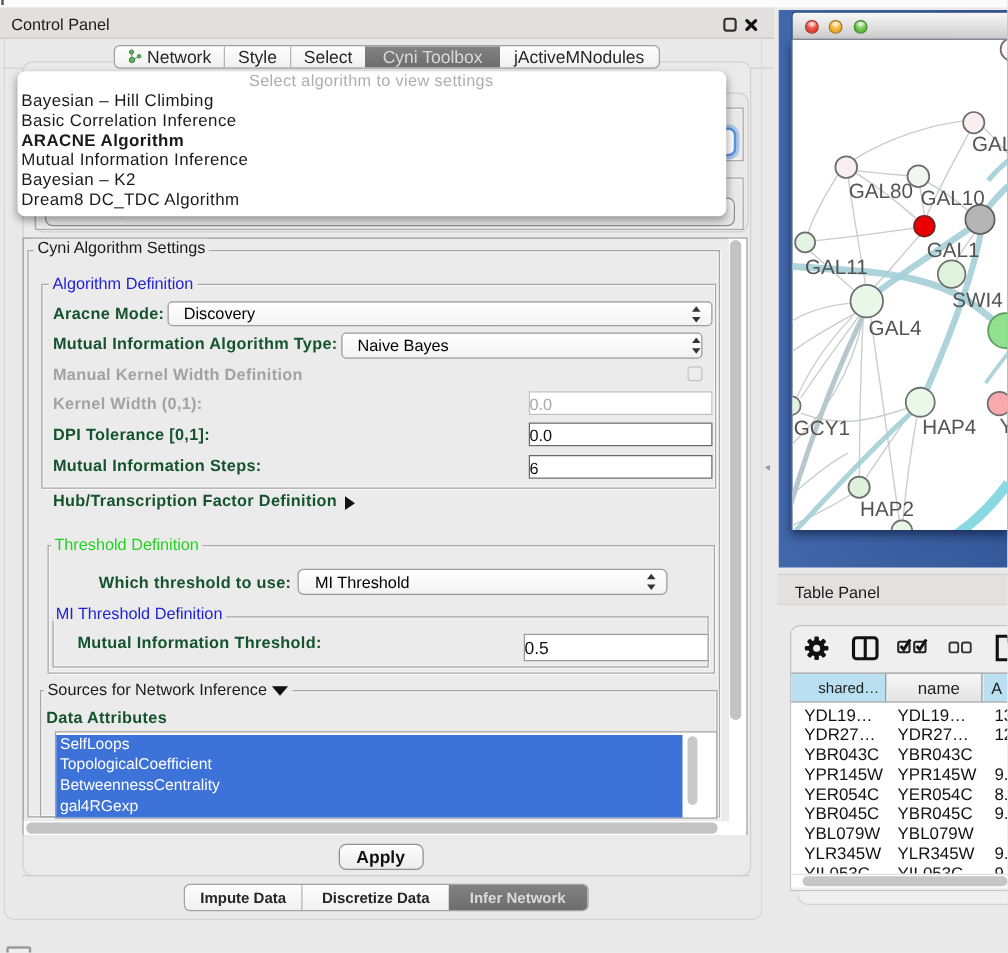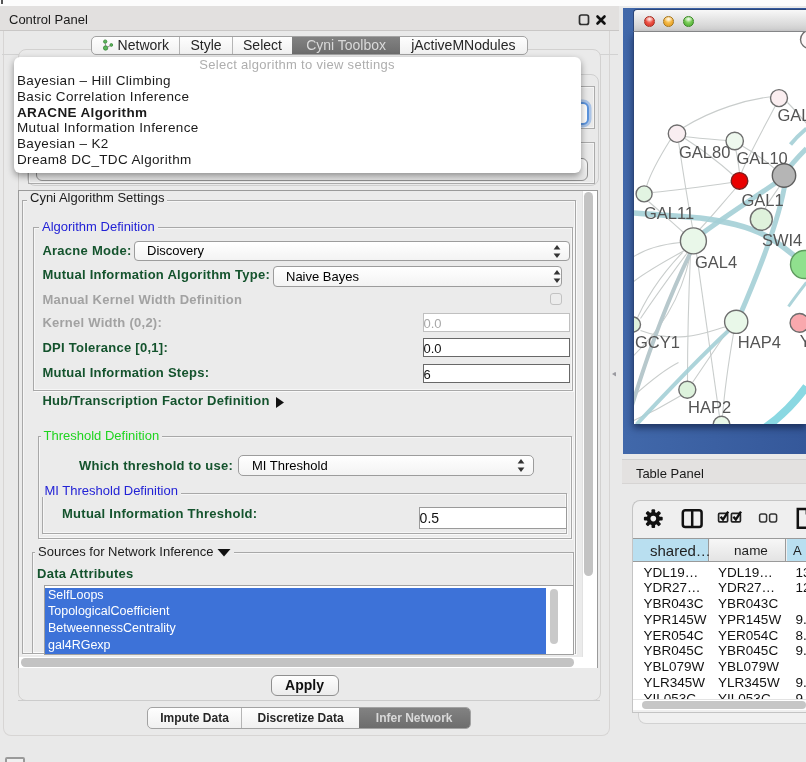--- a/index.html
+++ b/index.html
@@ -76,21 +76,21 @@
 <div class="abs b13" style="left:42.4px;top:266.9px">Mutual Information Algorithm Type:</div>
 <div class="abs" style="left:273px;top:266px;width:289px;height:20.5px;background:linear-gradient(#ffffff,#f3f3f3);border:1px solid #9c9c9c;border-radius:4px;font-size:13px;line-height:19px;padding-left:12px">Naive Bayes</div>
 <svg class="abs" style="left:550px;top:268.8px" width="14" height="15" viewBox="0 0 14 15">
     <path d="M7 1 L10.4 5.4 L3.6 5.4 Z" fill="#333"></path>
     <path d="M7 14 L3.6 9.6 L10.4 9.6 Z" fill="#333"></path>
   </svg>
 
 <div class="abs b13" style="left:42.4px;top:292.3px;color:#a2a2a2">Manual Kernel Width Definition</div>
 <div class="abs" style="left:549.5px;top:293px;width:12.5px;height:12px;background:#ececec;border:1.5px solid #c2c2c2;border-radius:3px"></div>
 
-<div class="abs b13" style="left:42.4px;top:314.9px;color:#a2a2a2">Kernel Width (0,2):</div>
+<div class="abs b13" style="left:42.4px;top:314.9px;color:#a2a2a2">Kernel Width (0,1):</div>
 <div class="field" style="left:422.5px;top:313.3px;width:147.5px;height:19.1px;border:1px solid #c0c0c0;color:#a8a8a8">0.0</div>
 
 <div class="abs b13" style="left:42.4px;top:339.6px">DPI Tolerance [0,1]:</div>
 <div class="field" style="left:422.5px;top:338.1px;width:147.5px;height:19.1px;border:1px solid #686868;color:#111">0.0</div>
 
 <div class="abs b13" style="left:42.4px;top:364.9px">Mutual Information Steps:</div>
 <div class="field" style="left:422.5px;top:363.5px;width:147.5px;height:19.8px;border:1px solid #686868;color:#111">6</div>
 
 <div class="abs b13" style="left:42.4px;top:392.6px">Hub/Transcription Factor Definition</div>
 <svg class="abs" style="left:273px;top:396px" width="13" height="13" viewBox="0 0 13 13">
@@ -270,21 +270,21 @@
   <path d="M93.4 11.8 l2.4 2.8 l5.2 -8" stroke="#111" stroke-width="2.4"></path>
   <rect x="119.6" y="9" width="7" height="7.9" rx="1.8" stroke="#333" stroke-width="1.5"></rect>
   <rect x="129.6" y="9" width="7" height="7.9" rx="1.8" stroke="#333" stroke-width="1.5"></rect>
  </g>
  <path d="M157.8 4 h8.6 l4.6 4.6 v14.2 h-13.2 z" fill="none" stroke="#111" stroke-width="2.5"></path>
  <path d="M166.4 4 v4.6 h4.6" fill="none" stroke="#111" stroke-width="1.6"></path>
 </svg>
 <div class="abs" style="left:633px;top:562px;width:173px;height:137px;background:#fff"></div>
 
 <div class="abs" style="left:633px;top:538.2px;width:173px;height:23.5px;border-top:1px solid #9a9a9a;border-bottom:1px solid #9a9a9a;overflow:hidden">
- <div class="abs" style="left:0;top:0;width:76px;height:23.5px;background:#b9dff0;border-right:1px solid #9a9a9a;text-align:center;font-size:15px;color:#1f1f1f;line-height:23px;padding-left:17px">shared…</div>
+ <div class="abs" style="left:0;top:0;width:76px;height:23.5px;background:#b9dff0;border-right:1px solid #9a9a9a;text-align:center;font-size:12px;color:#1f1f1f;line-height:23px;padding-left:17px">shared…</div>
  <div class="abs" style="left:77px;top:0;width:76px;height:23.5px;background:linear-gradient(#f7f7f7,#e2e2e2);border-right:1px solid #9a9a9a;text-align:center;font-size:13.5px;color:#1f1f1f;line-height:23px;padding-left:7px">name</div>
  <div class="abs" style="left:154px;top:0;width:19px;height:23.5px;background:#b9dff0;font-size:13px;color:#1f1f1f;line-height:23px;padding-left:6px">A</div>
 </div>
 
 <div class="abs" style="left:633px;top:564.6px;width:173px;height:134px;overflow:hidden;font-size:13.5px;color:#121212">
  <div class="abs" style="left:10.4px;top:0;line-height:15.75px">YDL19…<br>YDR27…<br>YBR043C<br>YPR145W<br>YER054C<br>YBR045C<br>YBL079W<br>YLR345W<br>YIL053C</div>
  <div class="abs" style="left:85.1px;top:0;line-height:15.75px">YDL19…<br>YDR27…<br>YBR043C<br>YPR145W<br>YER054C<br>YBR045C<br>YBL079W<br>YLR345W<br>YIL053C</div>
  <div class="abs" style="left:162.5px;top:0;line-height:15.75px">13<br>12<br>&nbsp;<br>9.<br>8.<br>9.<br>&nbsp;<br>9.<br>9.</div>
 </div>
 

